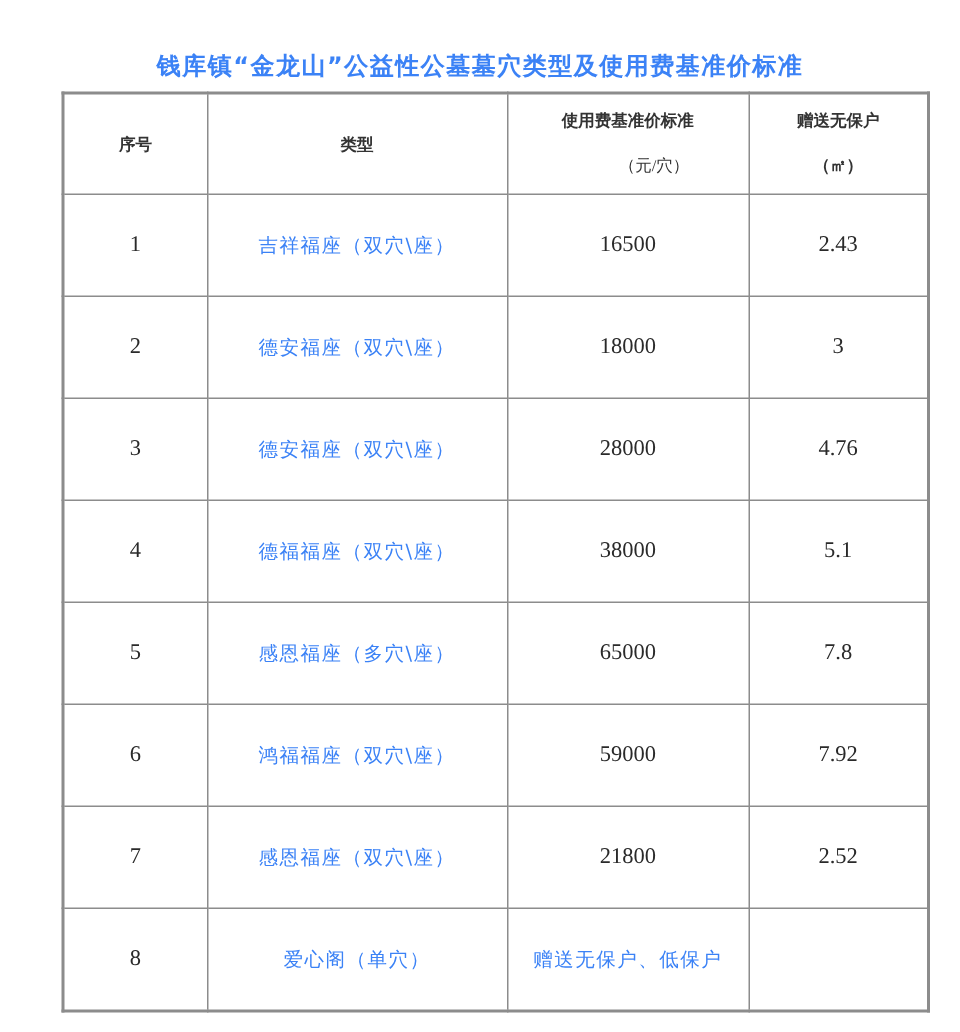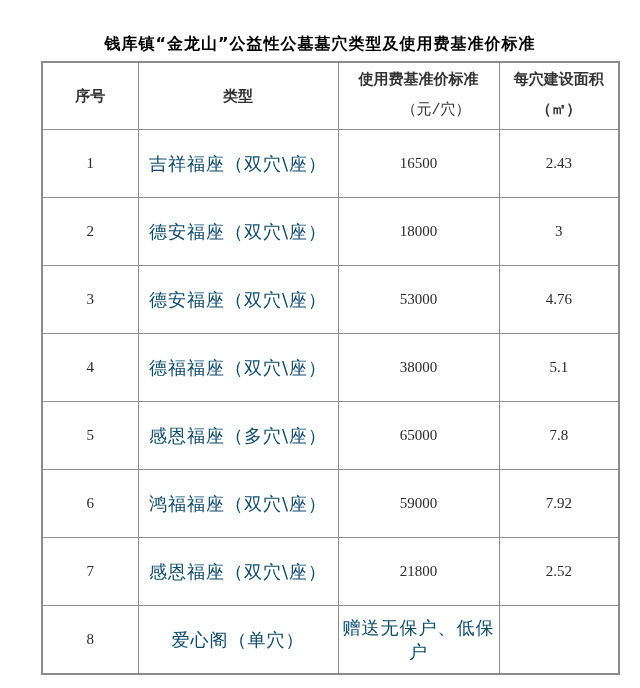--- a/index.html
+++ b/index.html
@@ -18,21 +18,21 @@
     .doc-title {
       position: absolute;
       left: 0;
       top: 33px;
       width: 640px;
       text-align: center;
       font-family: "DejaVu Sans", "Liberation Sans", sans-serif;
       font-weight: bold;
       font-size: 16px;
       letter-spacing: 1px;
-      color: #000000;
+      color: #3b82f6;
       line-height: 22px;
     }
     .fee-table {
       position: absolute;
       left: 41px;
       top: 61px;
       border-collapse: collapse;
       table-layout: fixed;
       width: 577px;
       border: 2px solid #8c8c8c;
@@ -42,41 +42,41 @@
       text-align: center;
       vertical-align: middle;
       padding: 0;
     }
     .fee-table col.c1 { width: 96px; }
     .fee-table col.c2 { width: 200px; }
     .fee-table col.c3 { width: 161px; }
     .fee-table col.c4 { width: 120px; }
     .fee-table thead th {
       height: 66px;
-      font-family: Liberation Mono, monospace;
+      font-family: Liberation Serif, serif;
       font-weight: bold;
-      font-size: 15px;
+      font-size: 11px;
       color: #333;
     }
     .hdr-line {
       display: block;
       line-height: 30px;
     }
     .fee-table tbody td {
       height: 67px;
     }
     .num {
       font-family: "Liberation Serif", "DejaVu Serif", serif;
       font-size: 15px;
       color: #2a2a2a;
     }
     .cn {
       font-family: "DejaVu Sans", "Liberation Sans", sans-serif;
-      font-size: 18px;
-      color: #0c4a6e;
+      font-size: 13px;
+      color: #3b82f6;
       letter-spacing: 1px;
       margin-left: 40px;
     }
   </style>
 </head>
 <body>
 
 <div class="doc-title">钱库镇“金龙山”公益性公墓墓穴类型及使用费基准价标准</div>
 
 <table class="fee-table">
@@ -88,42 +88,42 @@
   </colgroup>
   <thead>
     <tr>
       <th><span>序号</span></th>
       <th><span>类型</span></th>
       <th>
         <span class="hdr-line">使用费基准价标准</span>
         <span class="hdr-line" style="font-weight:normal;padding-left:35px;">（元/穴）</span>
       </th>
       <th>
-        <span class="hdr-line">每穴建设面积</span>
+        <span class="hdr-line">赠送无保户</span>
         <span class="hdr-line">（㎡）</span>
       </th>
     </tr>
   </thead>
   <tbody>
     <tr>
       <td class="num">1</td>
       <td class="cn">吉祥福座（双穴\座）</td>
       <td class="num">16500</td>
       <td class="num">2.43</td>
     </tr>
     <tr>
       <td class="num">2</td>
       <td class="cn">德安福座（双穴\座）</td>
       <td class="num">18000</td>
       <td class="num">3</td>
     </tr>
     <tr>
       <td class="num">3</td>
       <td class="cn">德安福座（双穴\座）</td>
-      <td class="num">53000</td>
+      <td class="num">28000</td>
       <td class="num">4.76</td>
     </tr>
     <tr>
       <td class="num">4</td>
       <td class="cn">德福福座（双穴\座）</td>
       <td class="num">38000</td>
       <td class="num">5.1</td>
     </tr>
     <tr>
       <td class="num">5</td>

